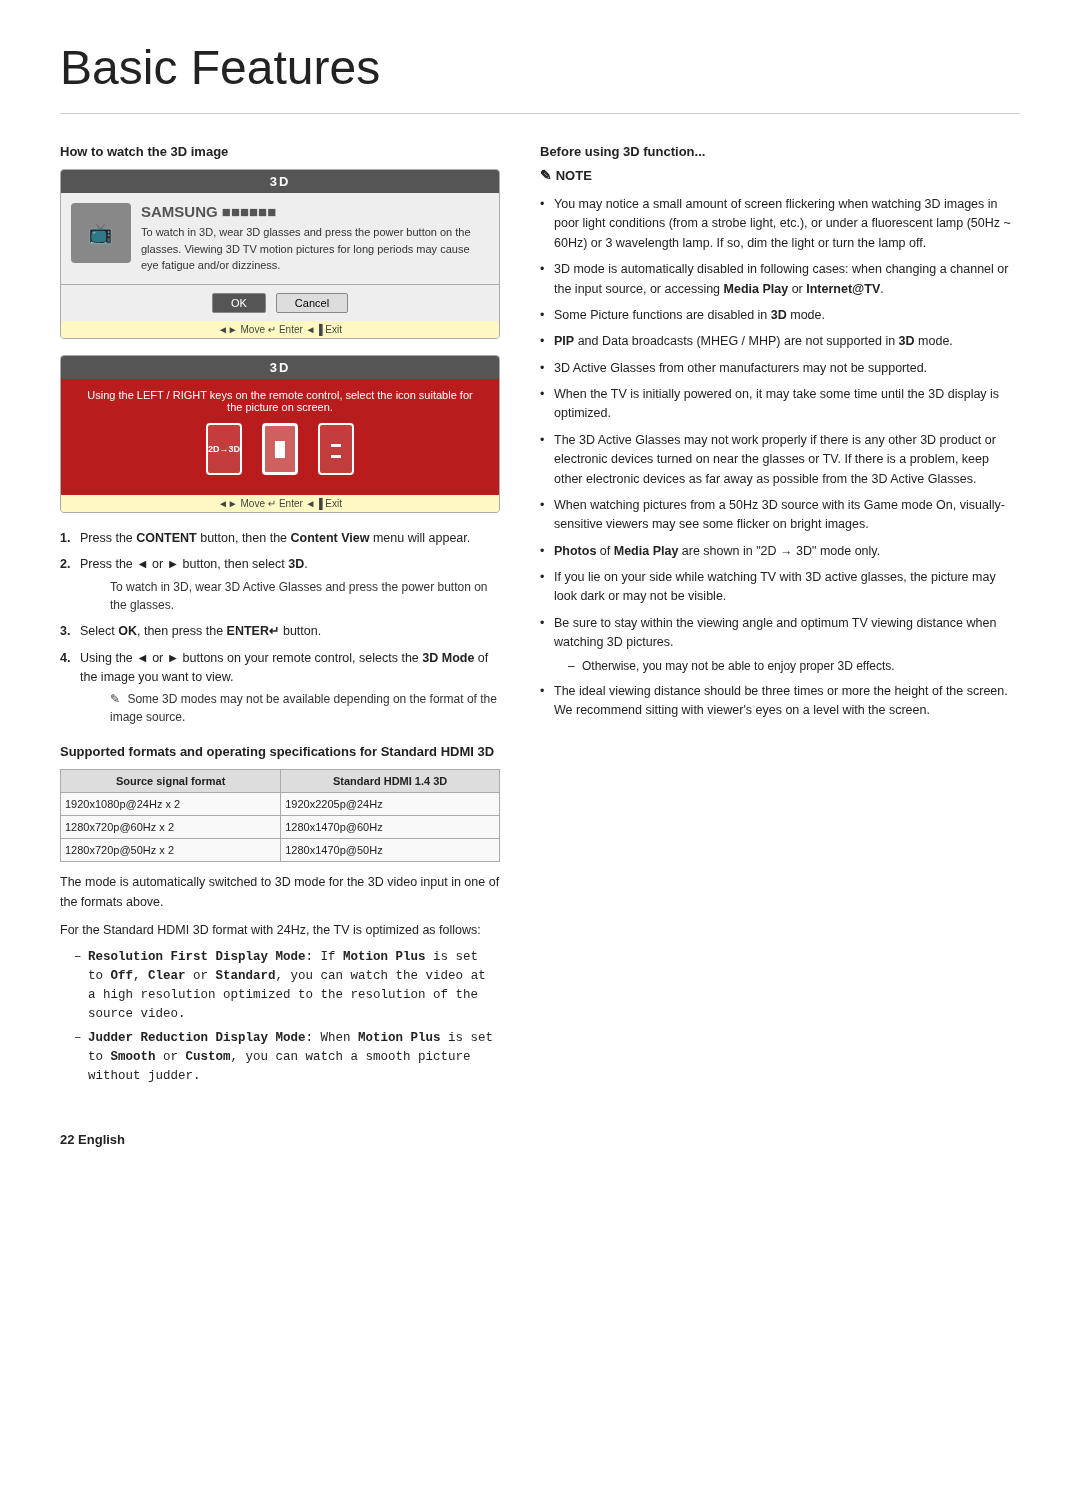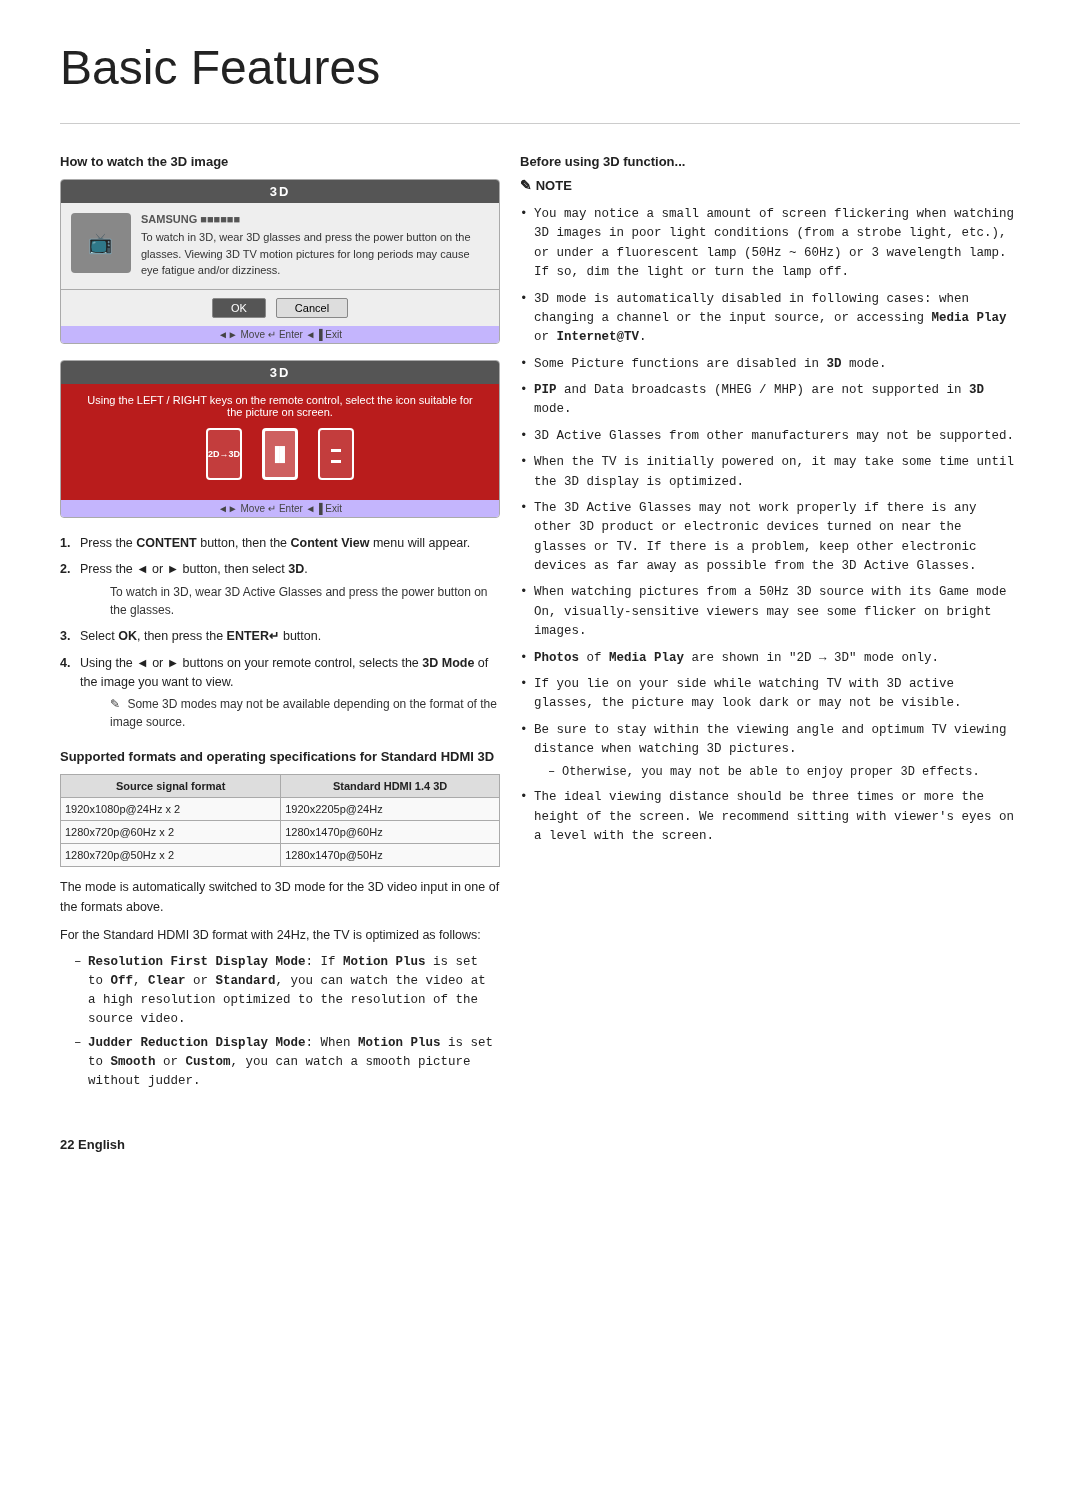--- a/index.html
+++ b/index.html
@@ -11,25 +11,25 @@
       font-size: 13px;
       color: #222;
       padding: 40px 60px 60px 60px;
     }
     h1.page-title {
       font-size: 48px;
       font-weight: 300;
       color: #222;
       margin-bottom: 30px;
       border-bottom: 1px solid #ccc;
-      padding-bottom: 28px;
+      padding-bottom: 18px;
     }
     .two-col {
       display: flex;
-      gap: 20px;
+      gap: 40px;
       margin-top: 24px;
     }
     .left-col {
       flex: 0 0 440px;
       max-width: 440px;
     }
     .right-col {
       flex: 1;
     }
     .section-title {
@@ -71,21 +71,21 @@
       color: #fff;
       font-size: 20px;
       flex-shrink: 0;
     }
     .tv-dialog-text {
       font-size: 11px;
       color: #333;
       line-height: 1.5;
     }
     .tv-dialog-brand {
-      font-size: 11px;
+      font-size: 15px;
       color: #555;
       margin-bottom: 4px;
       font-weight: bold;
     }
     .tv-dialog-buttons {
       display: flex;
       justify-content: center;
       gap: 10px;
       padding: 8px;
       background: #eee;
@@ -96,21 +96,21 @@
       font-size: 11px;
       padding: 3px 18px;
       border-radius: 2px;
       cursor: pointer;
     }
     .tv-btn.selected {
       background: #555;
       color: #fff;
     }
     .tv-nav-bar {
-      background: #c4b5fd;
+      background: #fef9c3;
       text-align: center;
       font-size: 10px;
       color: #444;
       padding: 3px 0;
     }
     
     .tv-icon-select-body {
       padding: 10px 20px;
       background: #b91c1c;
       text-align: center;
@@ -225,21 +225,20 @@
       list-style: none;
       padding-left: 0;
     }
     .bullet-list > li {
       padding-left: 14px;
       position: relative;
       margin-bottom: 7px;
       font-size: 12.5px;
       line-height: 1.55;
       color: #222;
-      font-family: Liberation Mono, monospace;
     }
     .bullet-list > li::before {
       content: "•";
       position: absolute;
       left: 0;
     }
     .sub-bullet-list {
       list-style: none;
       padding-left: 14px;
       margin-top: 4px;

